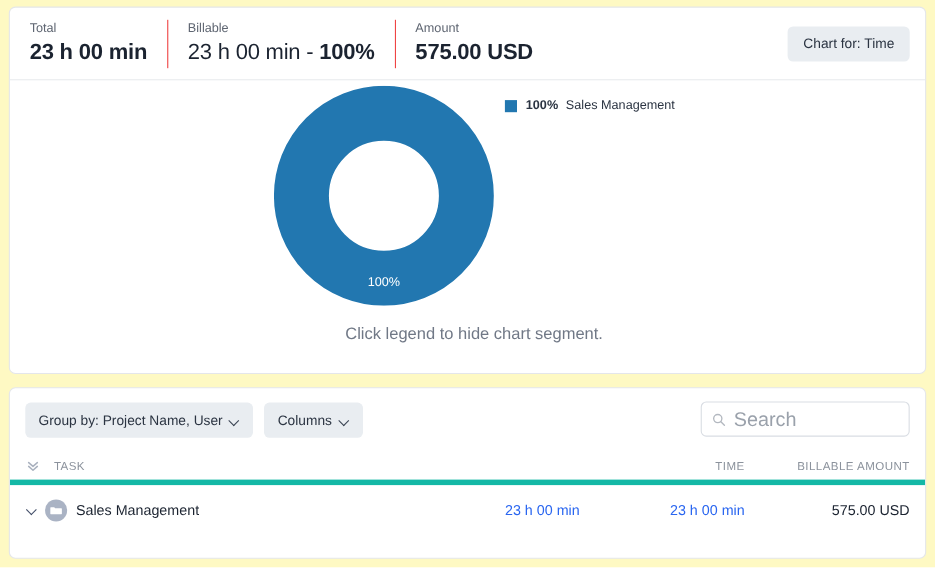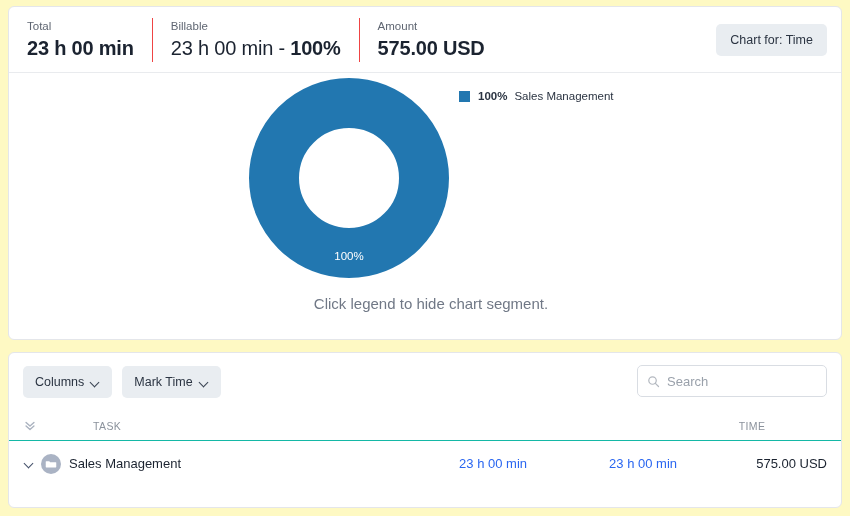--- a/index.html
+++ b/index.html
@@ -210,52 +210,51 @@
   }
   .search-icon {
     width: 13px; height: 13px;
     flex: none;
     margin-right: 7px;
     opacity: 0.75;
   }
   .search-input {
     border: none;
     outline: none;
-    font-size: 13px;
+    font-size: 18px;
     font-family: "Liberation Sans", sans-serif;
     color: #2b3442;
     width: 100%;
     background: transparent;
   }
   .search-input::placeholder { color: #9aa1ab; }
 
   
   .thead {
     display: flex;
     align-items: center;
     height: 30px;
-    border-bottom: 1px solid #14b8a6;
+    border-bottom: 5px solid #14b8a6;
     padding: 0 14px;
-    gap: 44px;
   }
   .th {
     font-size: 10.5px;
     letter-spacing: 0.4px;
     color: #8b929c;
     font-weight: 400;
     text-transform: uppercase;
   }
   .collapse-icon {
     width: 14px; height: 14px;
     flex: none;
     margin-right: 12px;
     cursor: pointer;
   }
   .col-task  { flex: 1; }
-  .col-time  { width: 150px; text-align: center; }
+  .col-time  { width: 150px; text-align: right; }
   .col-btime { width: 150px; text-align: right; }
   .col-bamt  { width: 150px; text-align: right; }
 
   .trow {
     display: flex;
     align-items: center;
     height: 45px;
     padding: 0 14px;
   }
   .row-chev {
@@ -354,48 +353,49 @@
       </div>
 
       <div class="chart-hint">Click legend to hide chart segment.</div>
     </div>
   </div>
 
   <div class="card table-card">
 
     <div class="toolbar">
 
+      <button class="tb-btn">
+        <span>Group by: Project Name, User</span>
+        <span class="chev"></span>
+      </button>
 
       <button class="tb-btn">
         <span>Columns</span>
         <span class="chev"></span>
       </button>
 
 
-      <button class="tb-btn">
-        <span>Mark Time</span>
-        <span class="chev"></span>
-      </button>
 
       <div class="search-box">
         <svg class="search-icon" viewBox="0 0 16 16">
           <circle cx="6.8" cy="6.8" r="4.6" fill="none" stroke="#9aa1ab" stroke-width="1.5"></circle>
           <line x1="10.3" y1="10.3" x2="14.2" y2="14.2" stroke="#9aa1ab" stroke-width="1.5" stroke-linecap="round"></line>
         </svg>
         <input class="search-input" type="text" placeholder="Search" style="">
       </div>
     </div>
 
     <div class="thead">
       <svg class="collapse-icon" viewBox="0 0 16 16">
         <polyline points="3.5,4 8,8 12.5,4" fill="none" stroke="#aab2bf" stroke-width="1.6" stroke-linecap="round" stroke-linejoin="round"></polyline>
         <polyline points="3.5,8 8,12 12.5,8" fill="none" stroke="#aab2bf" stroke-width="1.6" stroke-linecap="round" stroke-linejoin="round"></polyline>
       </svg>
       <span class="th col-task">TASK</span>
       <span class="th col-time">TIME</span>
+      <span class="th col-bamt">BILLABLE AMOUNT</span>
     </div>
 
     <div class="trow">
       <span class="row-chev"></span>
       <span class="task-cell">
         <span class="avatar">
           <svg width="12" height="12" viewBox="0 0 16 16">
             <path d="M1.6 4.2h4.1l1.2 1.3h7.5c.4 0 .6.3.6.6v6c0 .4-.3.6-.6.6H1.6c-.4 0-.6-.3-.6-.6V4.8c0-.3.3-.6.6-.6z" fill="#ffffff"></path>
           </svg>
         </span>

